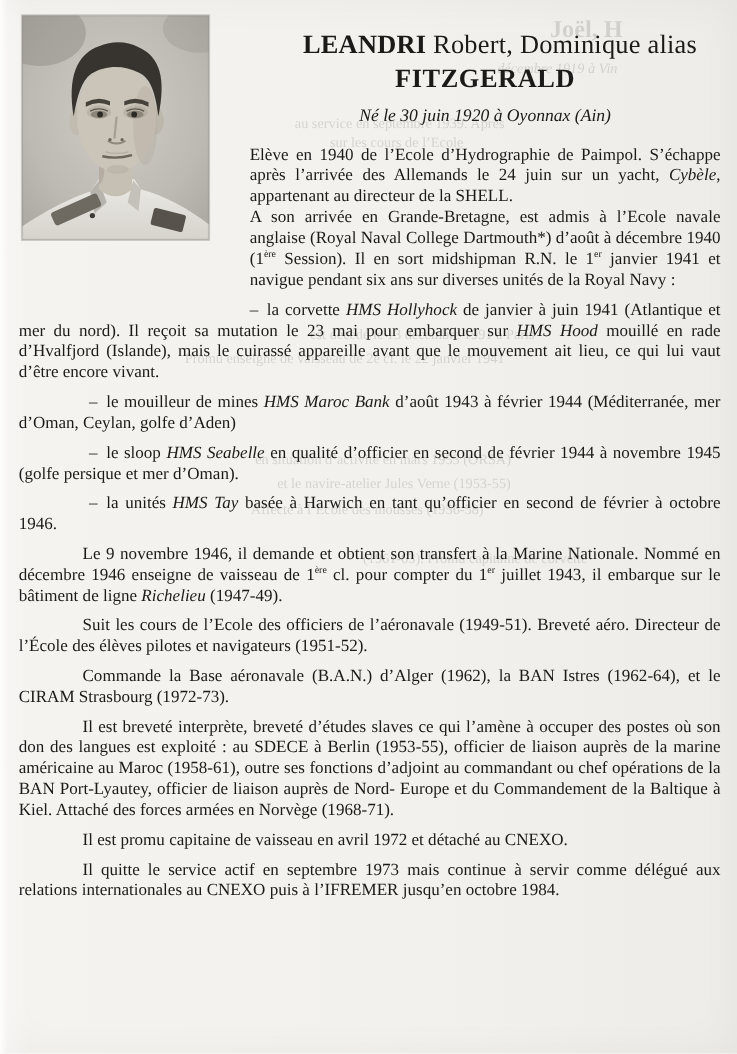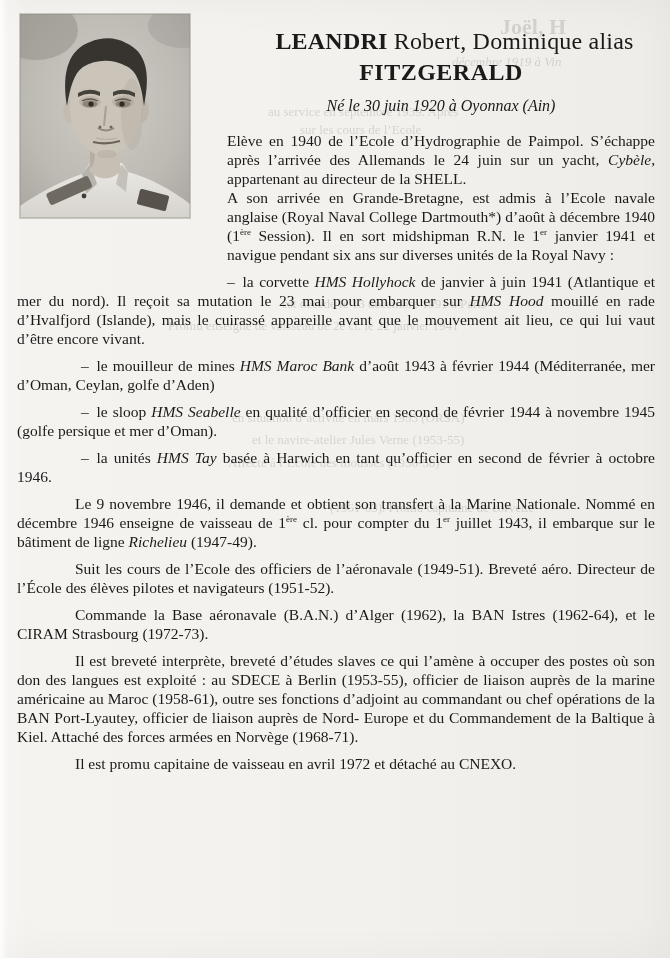--- a/index.html
+++ b/index.html
@@ -135,15 +135,16 @@
       <p class="beside"><span>A son arrivée en Grande-Bretagne, est admis à l’Ecole navale anglaise (Royal Naval College Dartmouth*) d’août à décembre 1940 (1</span><sup>ère</sup><span> Session). Il en sort midshipman R.N. le 1</span><sup>er</sup><span> janvier 1941 et navigue pendant six ans sur diverses unités de la Royal Navy :</span></p>
       <p class="bullet-first"><span>– la corvette </span><i>HMS Hollyhock</i><span> de janvier à juin 1941 (Atlantique et mer du nord). Il reçoit sa mutation le 23 mai pour embarquer sur </span><i>HMS Hood</i><span> mouillé en rade d’Hvalfjord (Islande), mais le cuirassé appareille avant que le mouvement ait lieu, ce qui lui vaut d’être encore vivant.</span></p>
       <p class="bullet"><span>– le mouilleur de mines </span><i>HMS Maroc Bank</i><span> d’août 1943 à février 1944 (Méditerranée, mer d’Oman, Ceylan, golfe d’Aden)</span></p>
       <p class="bullet"><span>– le sloop </span><i>HMS Seabelle</i><span> en qualité d’officier en second de février 1944 à novembre 1945 (golfe persique et mer d’Oman).</span></p>
       <p class="bullet"><span>– la unités </span><i>HMS Tay</i><span> basée à Harwich en tant qu’officier en second de février à octobre 1946.</span></p>
       <p><span>Le 9 novembre 1946, il demande et obtient son transfert à la Marine Nationale. Nommé en décembre 1946 enseigne de vaisseau de 1</span><sup>ère</sup><span> cl. pour compter du 1</span><sup>er</sup><span> juillet 1943, il embarque sur le bâtiment de ligne </span><i>Richelieu</i><span> (1947-49).</span></p>
       <p><span>Suit les cours de l’Ecole des officiers de l’aéronavale (1949-51). Breveté aéro. Directeur de l’École des élèves pilotes et navigateurs (1951-52).</span></p>
       <p><span>Commande la Base aéronavale (B.A.N.) d’Alger (1962), la BAN Istres (1962-64), et le CIRAM Strasbourg (1972-73).</span></p>
       <p><span>Il est breveté interprète, breveté d’études slaves ce qui l’amène à occuper des postes où son don des langues est exploité : au SDECE à Berlin (1953-55), officier de liaison auprès de la marine américaine au Maroc (1958-61), outre ses fonctions d’adjoint au commandant ou chef opérations de la BAN Port-Lyautey, officier de liaison auprès de Nord- Europe et du Commandement de la Baltique à Kiel. Attaché des forces armées en Norvège (1968-71).</span></p>
       <p><span>Il est promu capitaine de vaisseau en avril 1972 et détaché au CNEXO.</span></p>
+      <p><span>Il quitte le service actif en septembre 1973 mais continue à servir comme délégué aux relations internationales au CNEXO puis à l’IFREMER jusqu’en octobre 1984.</span></p>
     </div>
 
 </div>
 
 </body></html>

